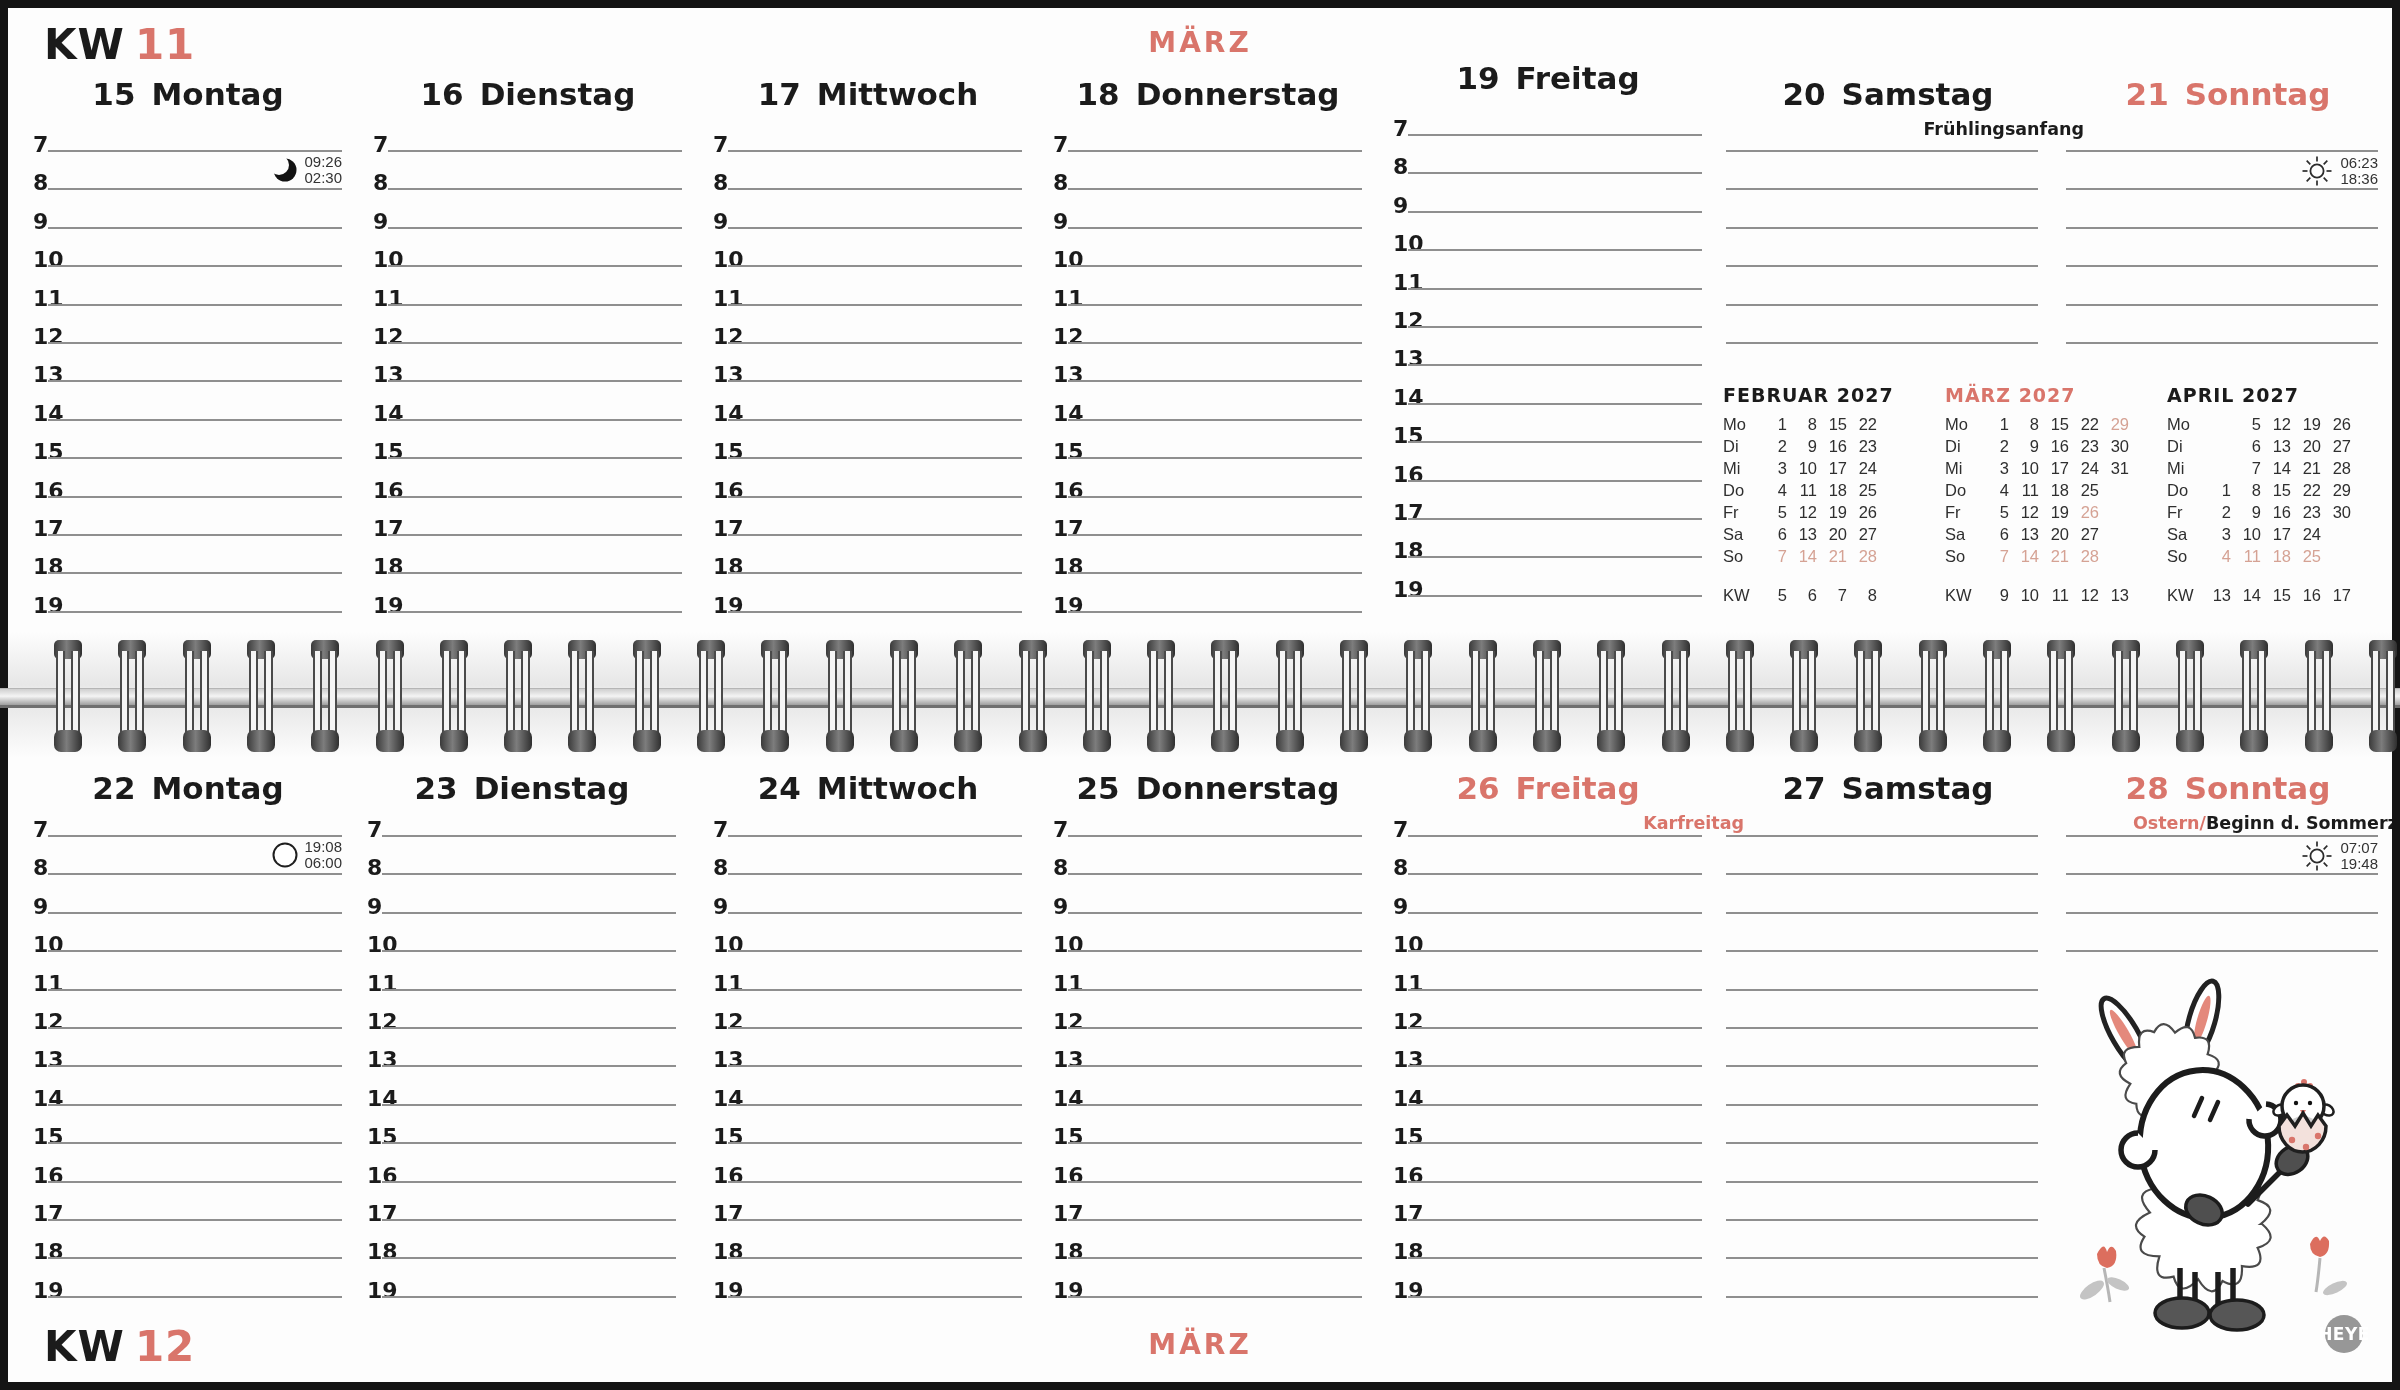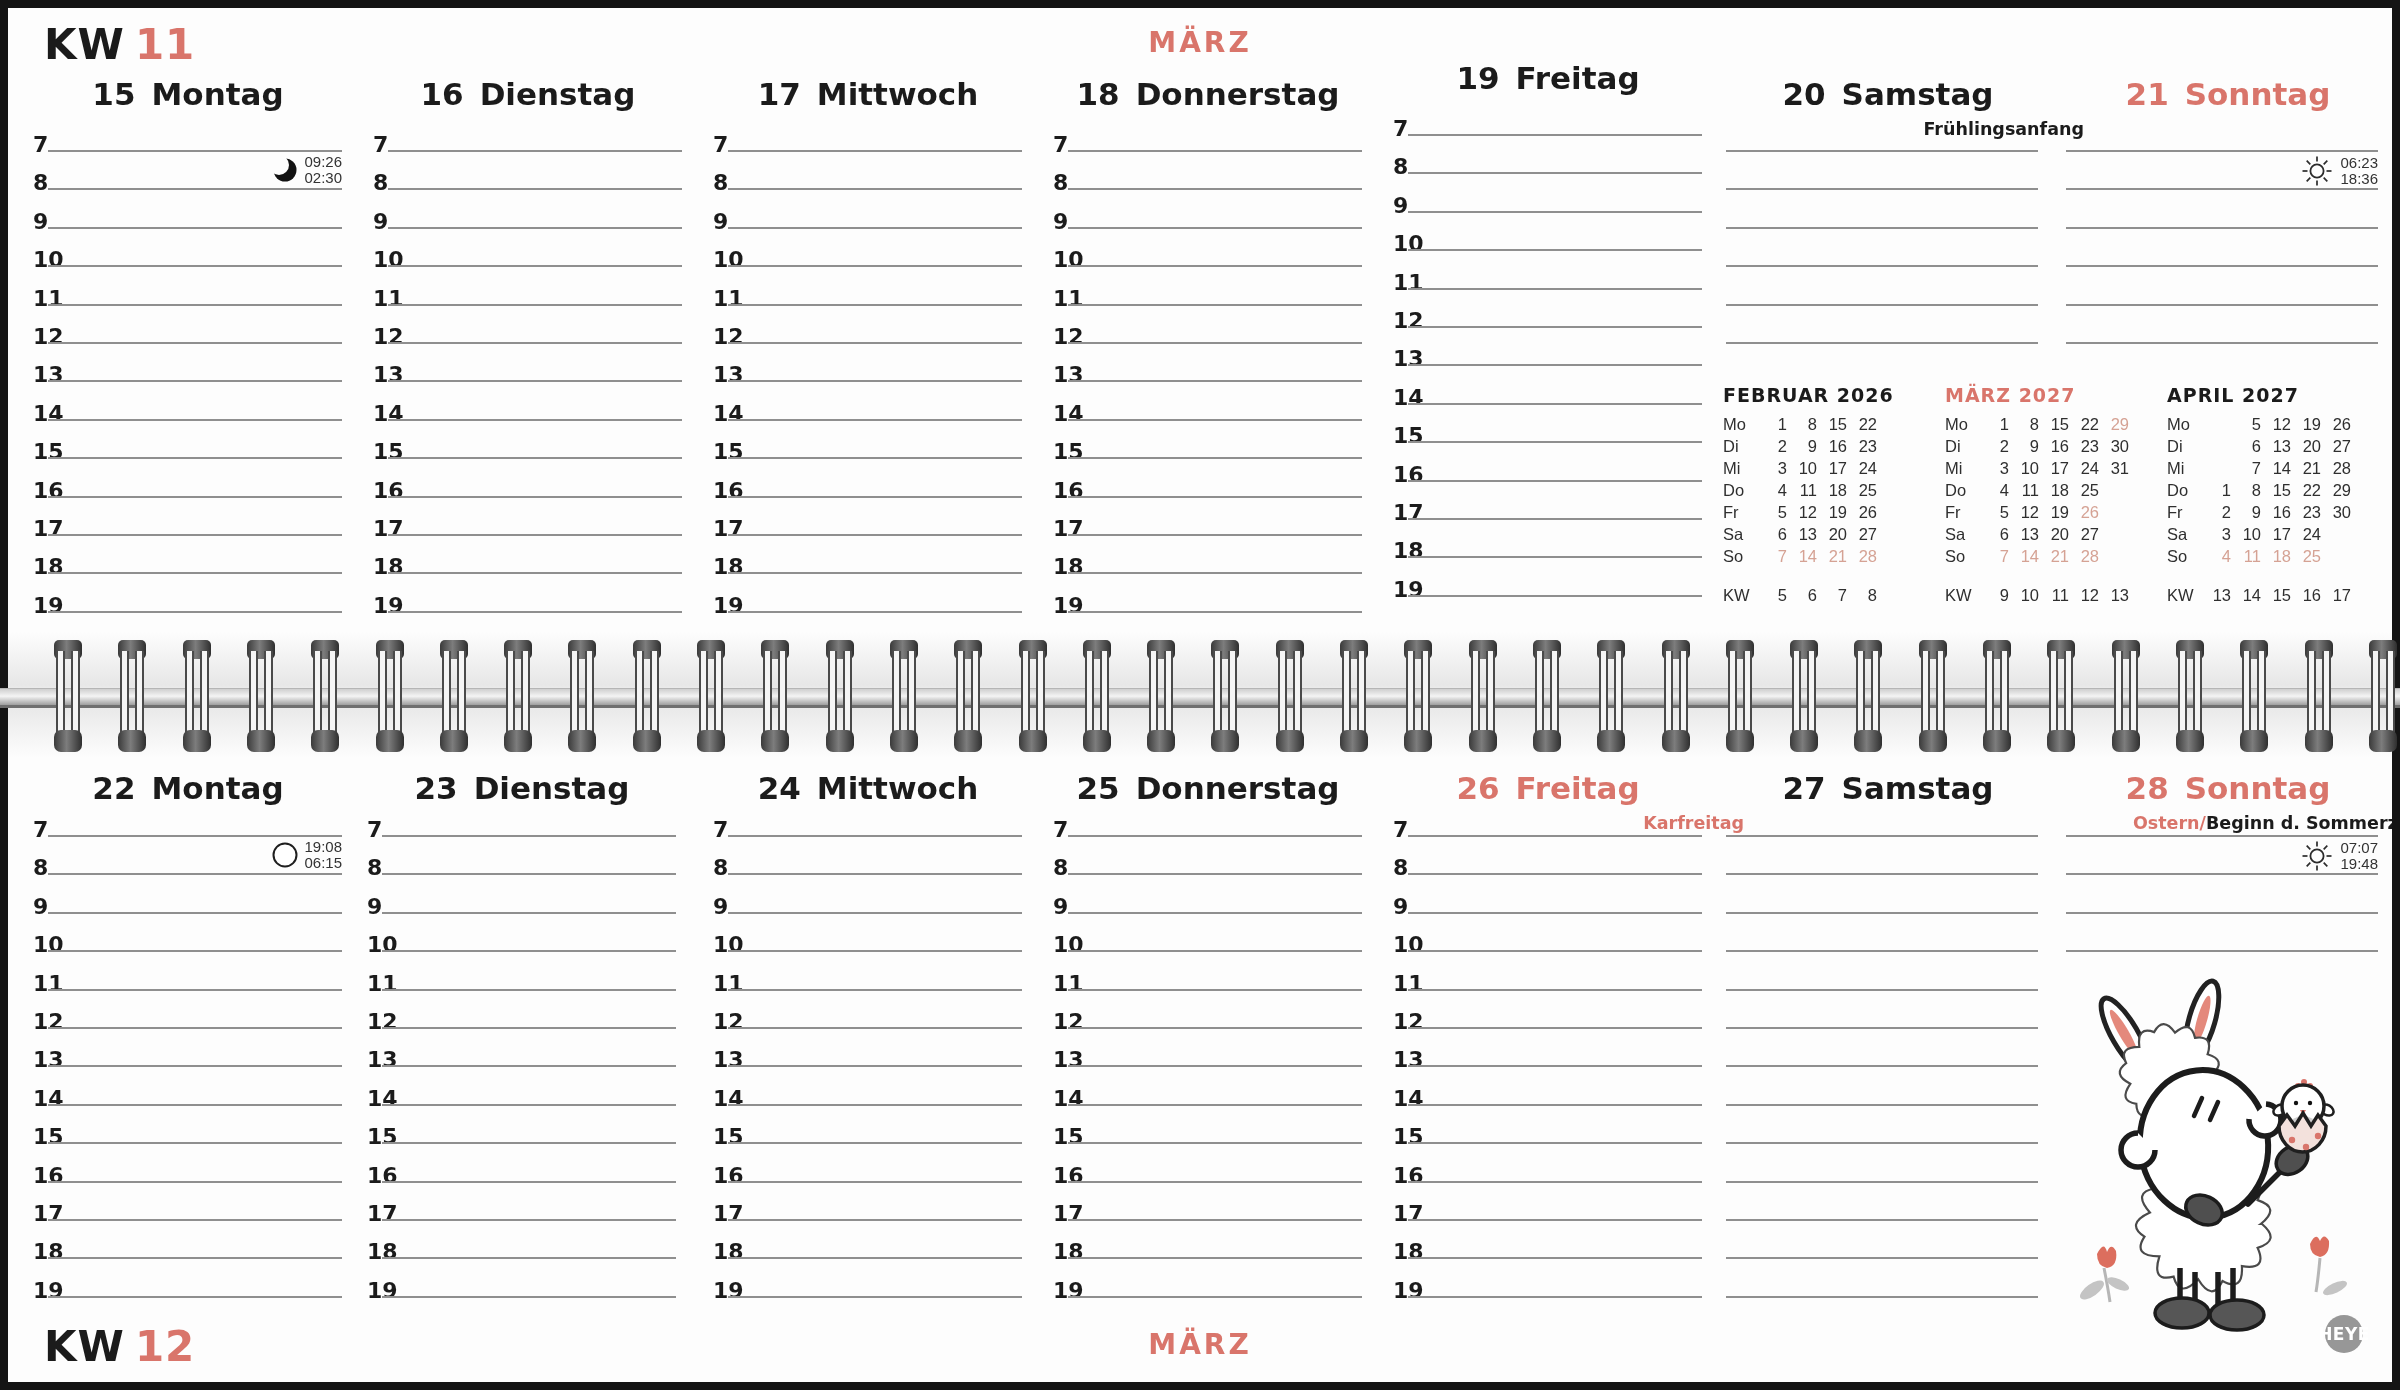--- a/index.html
+++ b/index.html
@@ -495,21 +495,21 @@
           <div class="hrow">
             <span class="hnum">19</span>
             <div class="ln"></div>
           </div>
           <div class="marker">
             <svg width="28" height="28" viewBox="0 0 28 28">
               <circle cx="14" cy="14" r="11.5" fill="#fff" stroke="#1e1e1e" stroke-width="2"></circle>
             </svg>
             <div class="times">
               <div>19:08</div>
-              <div>06:15</div>
+              <div>06:00</div>
             </div>
           </div>
         </div>
       </div>
       <div class="day-col" style="left: 356px; top: 770px; height: 560px;">
         <div class="day-head"><span class="dnum">23</span><span class="dname">Dienstag</span></div>
         <div class="day-rows" style="top: 28.6px;">
           <div class="hrow">
             <span class="hnum">7</span>
             <div class="ln"></div>
@@ -811,21 +811,21 @@
             <div class="times">
               <div>07:07</div>
               <div>19:48</div>
             </div>
           </div>
         </div>
       </div>
     </div>
   <div class="minicals" id="minicals">
       <div class="minical">
-        <div class="mc-title">FEBRUAR 2026</div>
+        <div class="mc-title">FEBRUAR 2027</div>
         <div class="mc-row">
           <span class="mc-label">Mo</span>
           <span class="mc-cell">1</span>
           <span class="mc-cell">8</span>
           <span class="mc-cell">15</span>
           <span class="mc-cell">22</span>
         </div>
         <div class="mc-row">
           <span class="mc-label">Di</span>
           <span class="mc-cell">2</span>

